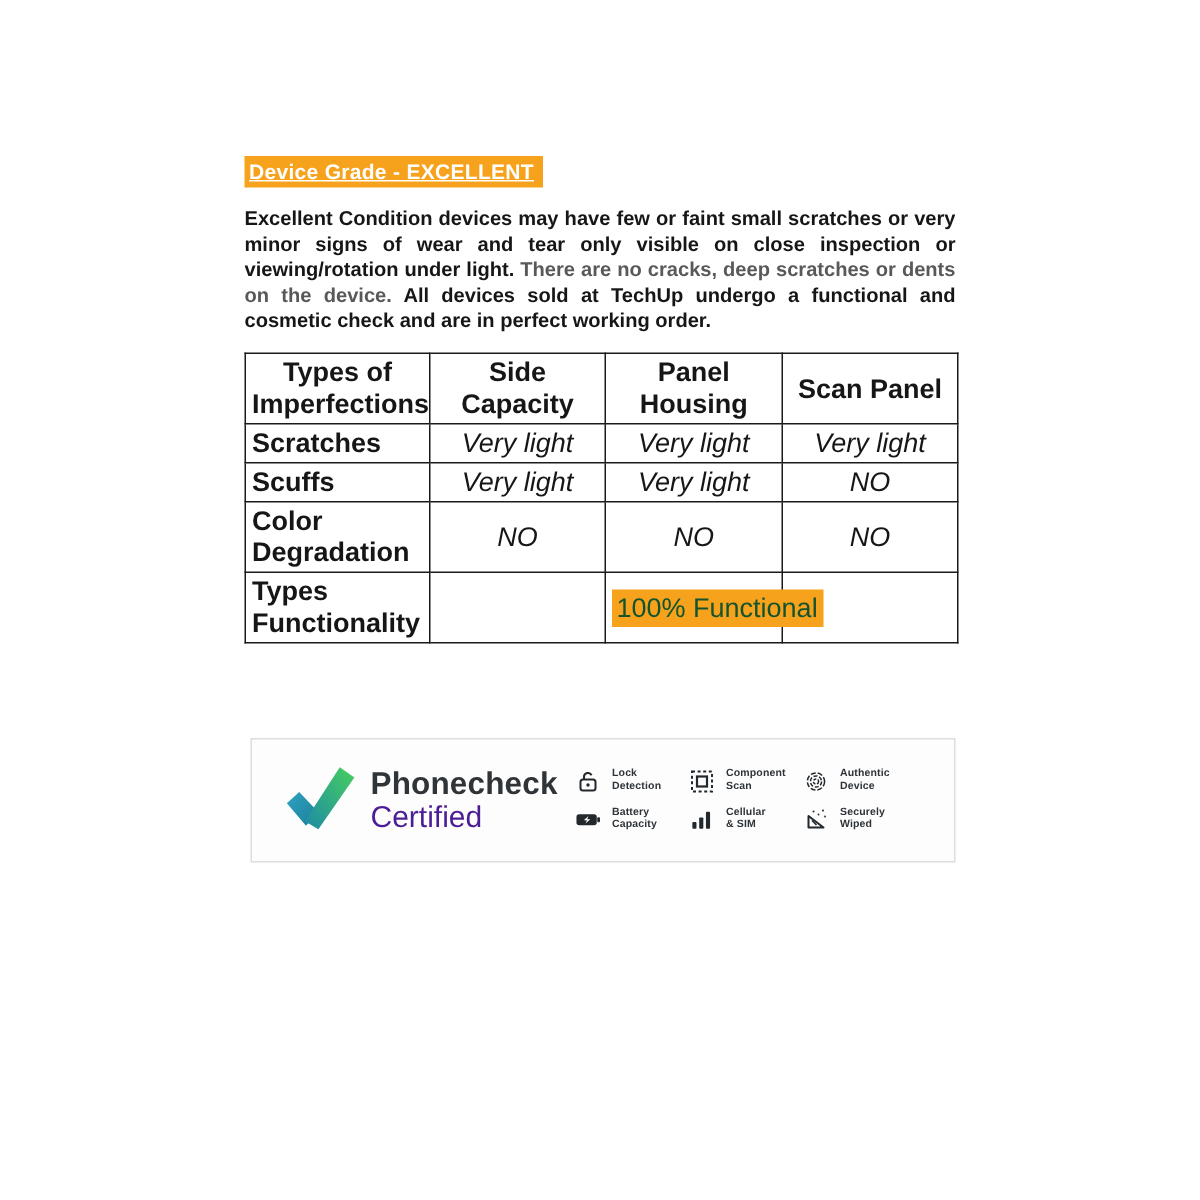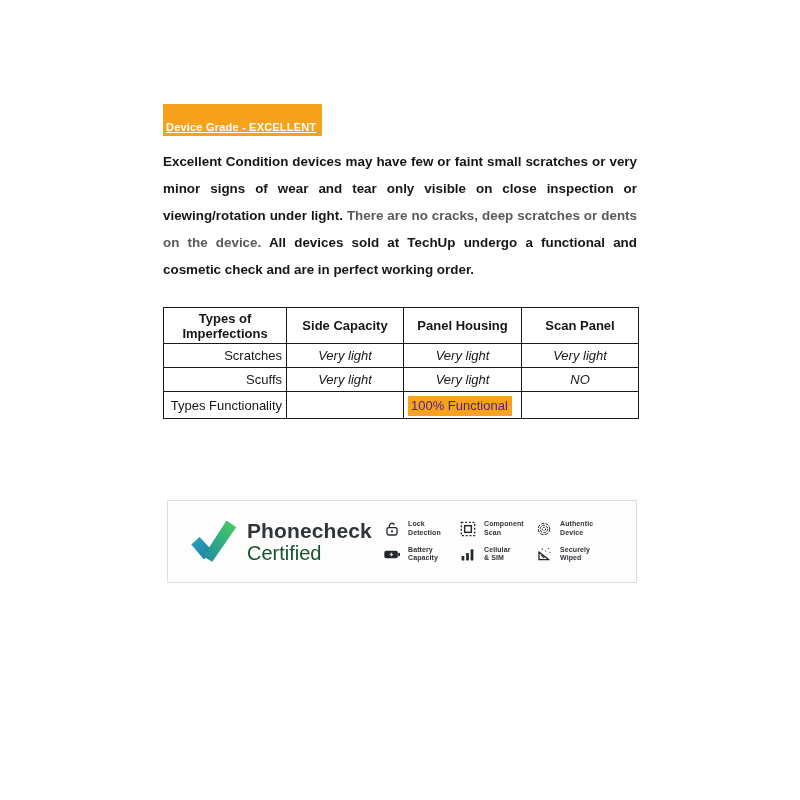--- a/index.html
+++ b/index.html
@@ -11,85 +11,85 @@
     overflow: hidden;
   }
   .content { margin-left: 163px; width: 474px; }
 
   
   .grade-title {
     display: inline-block;
     margin-top: 104px;
     background: var(--highlight-orange, #F6A21D);
     color: #ffffff;
-    font-size: 11px;
+    font-size: 14px;
     font-weight: bold;
     text-decoration: underline;
-    padding: 17px 6px 3px 3px;
+    padding: 2px 6px 3px 3px;
     letter-spacing: 0.2px;
   }
 
   
   .description {
     margin-top: 12px;
     font-size: 13.4px;
     font-weight: bold;
-    line-height: 27px;
+    line-height: 17px;
     text-align: justify;
   }
   .description .muted { color: var(--muted-text, #595959); }
 
   
   table.imperfections {
-    margin-top: 24px;
+    margin-top: 13px;
     border-collapse: collapse;
     table-layout: fixed;
     width: 475px;
-    font-size: 13px;
+    font-size: 18px;
   }
   table.imperfections th, table.imperfections td {
     border: 1.5px solid #1a1a1a;
     vertical-align: middle;
     padding: 2px 4px;
   }
   table.imperfections th { font-weight: bold; text-align: center; }
-  th.first, td.first { text-align: right; padding-left: 7px; }
+  th.first, td.first { text-align: left; padding-left: 7px; font-weight: bold; }
   tr.r-header { height: 36px; }
   tr.r-std { height: 24px; }
   tr.r-dents { height: 31px; }
   tr.r-dents td { vertical-align: top; padding-top: 4px; }
   tr.r-func { height: 27px; }
   td.center { text-align: center; font-style: italic; }
   td.func-cell { text-align: left; padding-left: 12px; }
   .func-highlight {
     background: var(--highlight-orange, #F6A21D);
-    color: #4c1d95;
+    color: #14532d;
     padding: 2px 4px 3px 3px;
     white-space: nowrap;
   }
 
   
   .cert-box {
     margin-left: 167px;
-    margin-top: 81px;
+    margin-top: 63px;
     width: 470px;
     height: 83px;
     border: 1px solid #dddddd;
     background: #fdfdfd;
     display: flex;
     align-items: center;
     justify-content: space-between;
     padding: 0 26px 0 21px;
   }
   .cert-brand { display: flex; align-items: center; gap: 10px; }
   .brand-text .brand-name {
     font-size: 21px; font-weight: bold; color: #2f3439; letter-spacing: 0.1px;
   }
   .brand-text .brand-sub {
-    font-size: 20px; font-weight: normal; color: #14532d; margin-top: -1px;
+    font-size: 20px; font-weight: normal; color: #4c1d95; margin-top: -1px;
   }
   .features {
     display: grid;
     grid-template-columns: repeat(3, 74px);
     grid-column-gap: 2px;
     grid-row-gap: 9px;
   }
   .feature { display: flex; align-items: center; gap: 8px; }
   .feature .f-icon { width: 16px; height: 16px; flex: 0 0 16px; display: flex; align-items: center; }
   .f-label {
@@ -123,20 +123,26 @@
     <tr class="r-std">
       <td class="first">Scratches</td>
       <td class="center">Very light</td>
       <td class="center">Very light</td>
       <td class="center">Very light</td>
     </tr>
     <tr class="r-std">
       <td class="first">Scuffs</td>
       <td class="center">Very light</td>
       <td class="center">Very light</td>
+      <td class="center">NO</td>
+    </tr>
+    <tr class="r-std">
+      <td class="first">Color Degradation</td>
+      <td class="center">NO</td>
+      <td class="center">NO</td>
       <td class="center">NO</td>
     </tr>
     <tr class="r-func">
       <td class="first">Types Functionality</td>
       <td class="center"></td>
       <td class="func-cell"><span class="func-highlight">100% Functional</span></td>
       <td class="center"></td>
     </tr>
   </tbody>
     </table>

